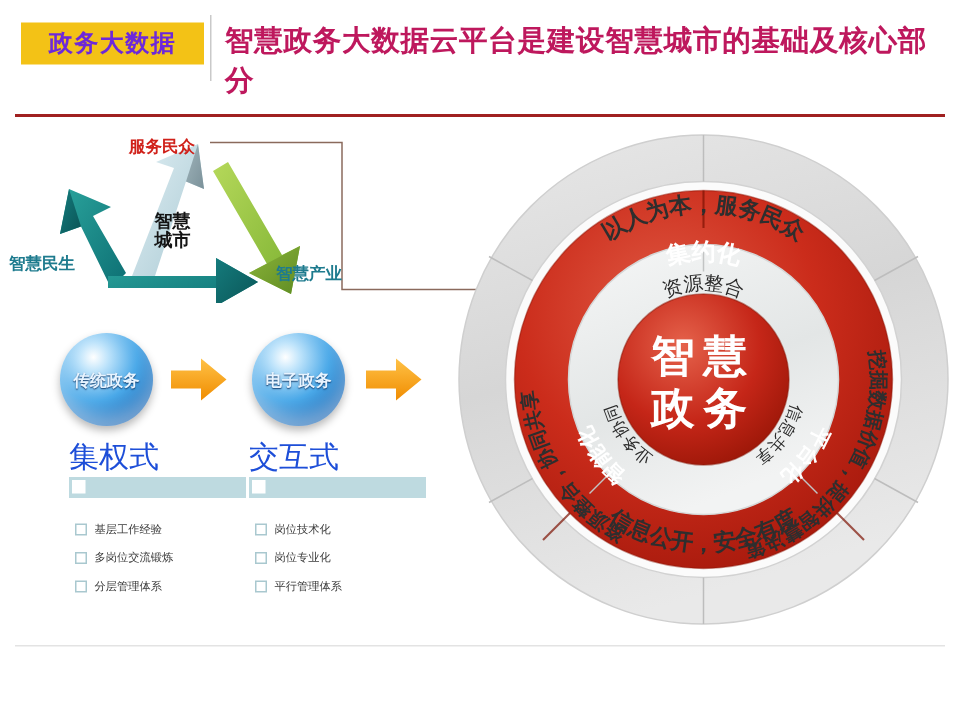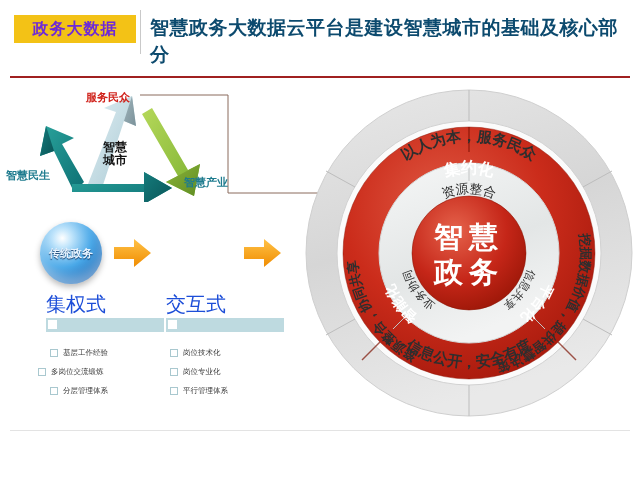--- a/index.html
+++ b/index.html
@@ -19,21 +19,21 @@
     display: flex; align-items: center; justify-content: center;
     font-size: 16px; font-weight: bold; color: #6d28d9;
     letter-spacing: 1px;
   }
   .hdr-sep {
     position: absolute; left: 140px; top: 10px;
     width: 1px; height: 44px; background: #c9c9c9;
   }
   .hdr-title {
     position: absolute; left: 150px; top: 14px; width: 480px;
-    font-size: 19px; font-weight: bold; color: #0c4a6e;
+    font-size: 19px; font-weight: bold; color: #be185d;
     line-height: 1.42; letter-spacing: .5px;
   }
   .hdr-rule {
     position: absolute; left: 10px; top: 76px; width: 620px; height: 2px;
     background: #a02020;
   }
 
   
   .recycle { position: absolute; left: 28px; top: 92px; width: 230px; height: 110px; }
   .lbl { position: absolute; font-size: 11px; font-weight: bold; white-space: nowrap; }
@@ -152,33 +152,36 @@
   </div>
   <svg class="arw" style="left:114px" viewBox="0 0 38 30">
     <defs>
         <linearGradient id="ga" x1="0" y1="0" x2="0" y2="1">
       <stop offset="0%" stop-color="#ffc247"></stop>
           <stop offset="100%" stop-color="#f08c00"></stop>
     </linearGradient>
       </defs>
     <path d="M0,9 L20,9 L20,1 L37,15 L20,29 L20,21 L0,21 Z" fill="url(#ga)"></path>
   </svg>
+  <div class="sphere sph2">
+    <span>电子政务</span>
+  </div>
   <svg class="arw" style="left:244px" viewBox="0 0 38 30">
     <path d="M0,9 L20,9 L20,1 L37,15 L20,29 L20,21 L0,21 Z" fill="url(#ga)"></path>
   </svg>
 
   <div class="col-title ct1">集权式</div>
   <div class="bar bar1">
       <div class="knob"></div>
     </div>
   <div class="chk-row" style="left:50px; top:348px;">
     <span class="chk-box"></span>
     <span class="chk-lbl">基层工作经验</span>
   </div>
-  <div class="chk-row" style="left:38px; top:367px;">
+  <div class="chk-row" style="left:50px; top:367px;">
     <span class="chk-box"></span>
     <span class="chk-lbl">多岗位交流锻炼</span>
   </div>
   <div class="chk-row" style="left:50px; top:386px;">
     <span class="chk-box"></span>
     <span class="chk-lbl">分层管理体系</span>
   </div>
 
   <div class="col-title ct2">交互式</div>
   <div class="bar bar2">

